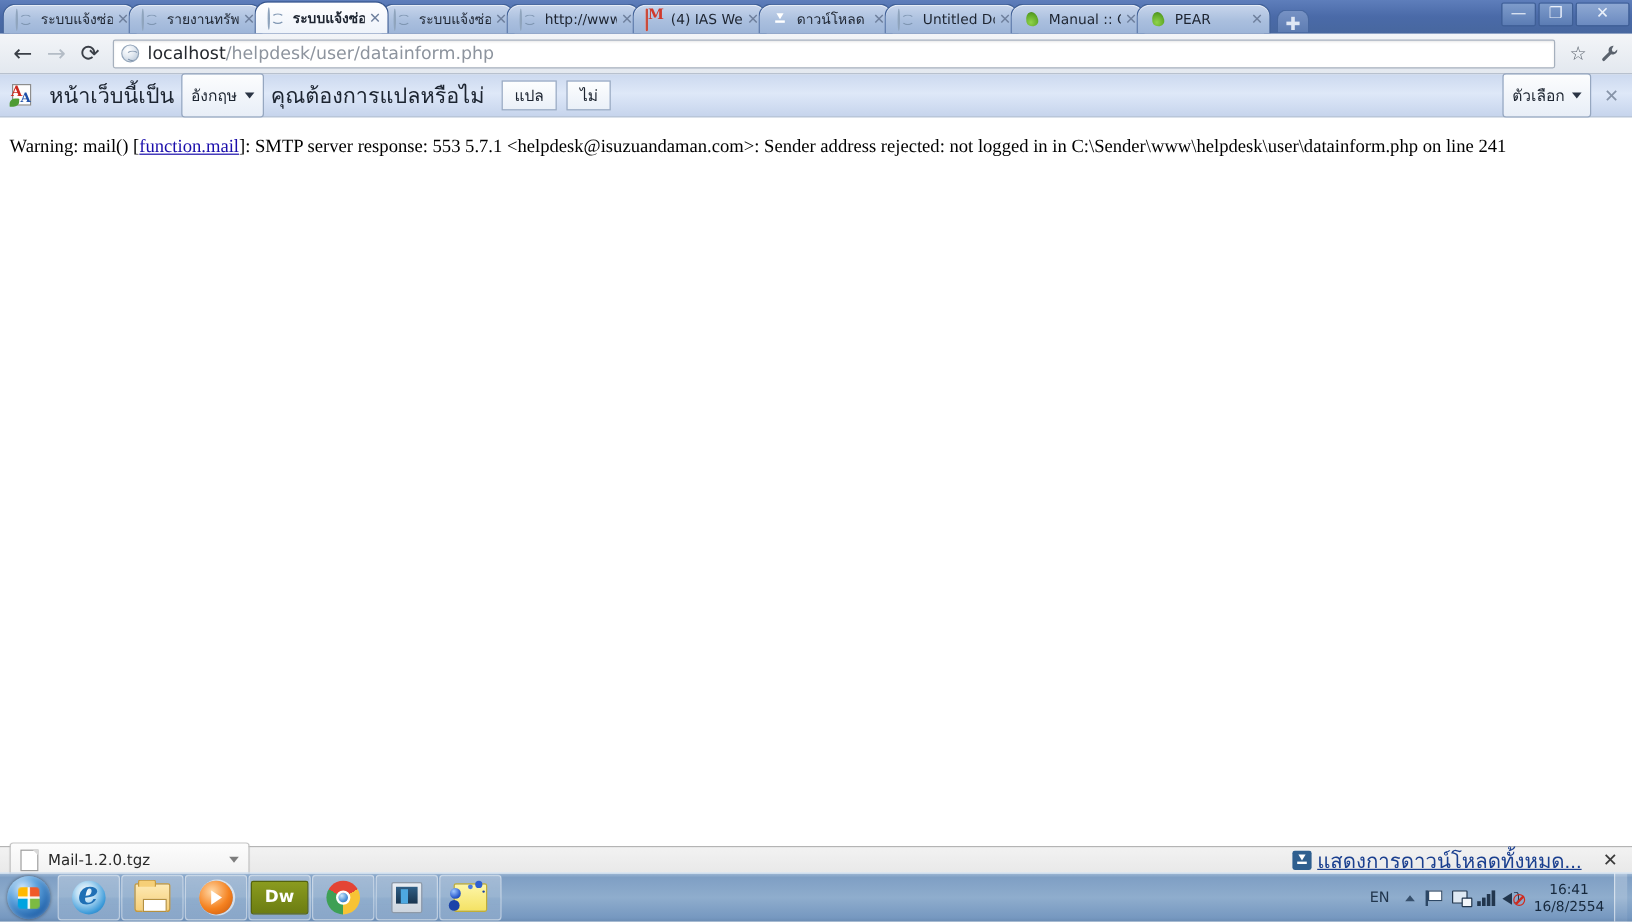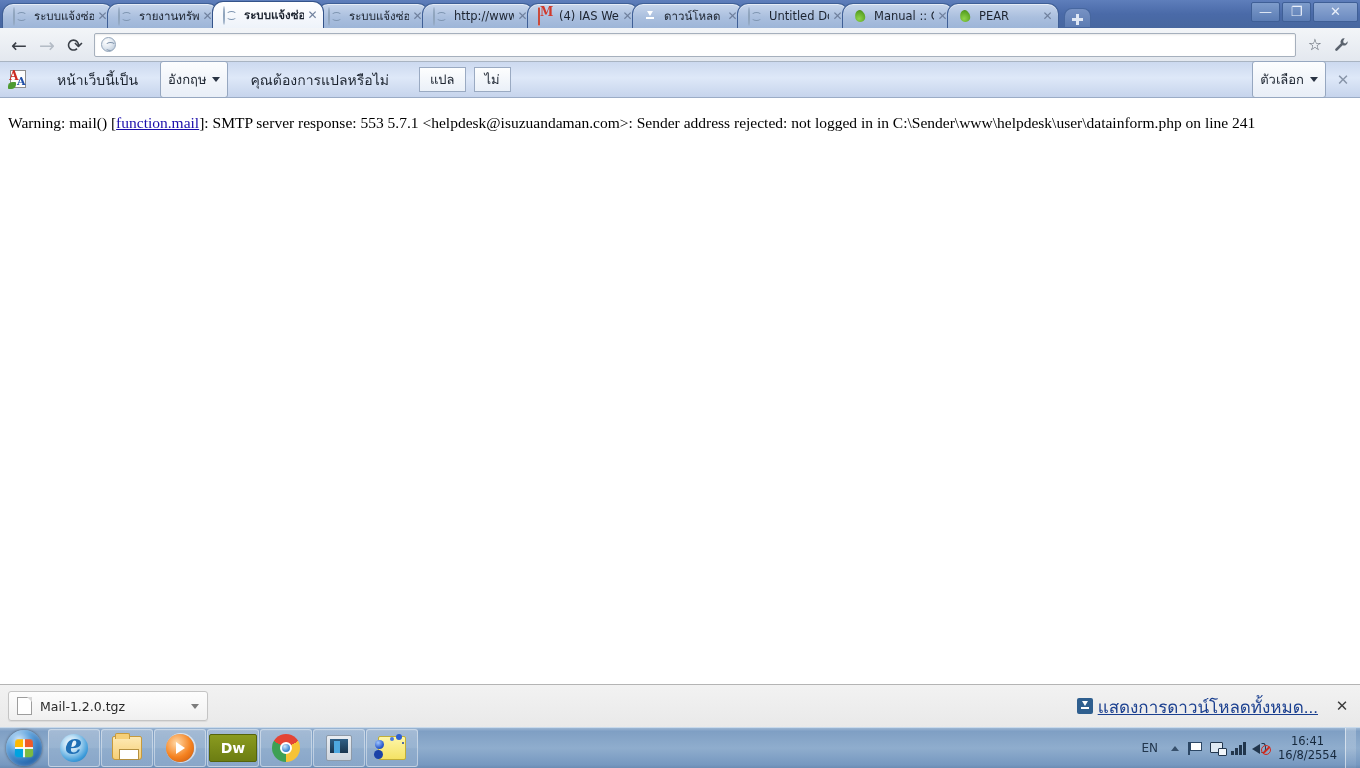--- a/index.html
+++ b/index.html
@@ -269,23 +269,23 @@
     font-family: "DejaVu Serif", serif;
     line-height: 11px;
   }
   #translate-icon .leaf {
     position: absolute; left: 0px; top: 12px;
     width: 8px; height: 7px;
     background: #4e9b33;
     border-radius: 60% 10% 60% 10%;
   }
   .tb-text {
-    font-size: 14px;
+    font-size: 18px;
     color: #1c2430;
-    margin: 0 22px;
+    margin: 0 6px;
     white-space: nowrap;
   }
   .tb-select {
     height: 37px;
     min-width: 64px;
     background: linear-gradient(to bottom, #fcfdfe 0%, #e8eef7 100%);
     border: 1px solid #96a7c0;
     border-radius: 3px;
     font-size: 13px;
     color: #1c2430;
@@ -339,21 +339,21 @@
   #php-warning b { font-weight: normal; }
   #php-warning a {
     color: #1a0dab;
     text-decoration: underline;
   }
 
   
   #download-shelf {
     position: absolute;
     left: 0; bottom: 0;
-    width: 1360px; height: 43px;
+    width: 1360px; height: 22px;
     background: linear-gradient(to bottom, #f2f2f2 0%, #e9e9e9 100%);
     border-top: 1px solid #b4b4b4;
     display: flex;
     align-items: center;
     padding: 0 8px;
   }
   #download-item {
     height: 30px;
     width: 200px;
     background: linear-gradient(to bottom, #fdfdfd 0%, #f0f0f0 100%);
@@ -793,20 +793,21 @@
       <div class="win-btn close">✕</div>
     </div>
   </div>
 
   <div id="toolbar">
     <div class="nav-btn">←</div>
     <div class="nav-btn disabled">→</div>
     <div class="nav-btn">⟳</div>
     <div id="omnibox">
       <span class="page-icon"></span>
+      <span id="url-text"><b>localhost</b><span>/helpdesk/user/datainform.php</span></span>
     </div>
     <div class="tool-icon">☆</div>
     <div class="tool-icon">
       <svg width="15" height="15" viewBox="0 0 16 16">
         <path d="M11.4 1.3a4 4 0 0 0-4.2 5.5L1.6 12.4a1.4 1.4 0 0 0 2 2l5.6-5.6a4 4 0 0 0 5.4-4.3l-2.3 2.3-2-.5-.5-2z" fill="#5a626d"></path>
       </svg>
     </div>
   </div>
 
   <div id="translate-bar">

